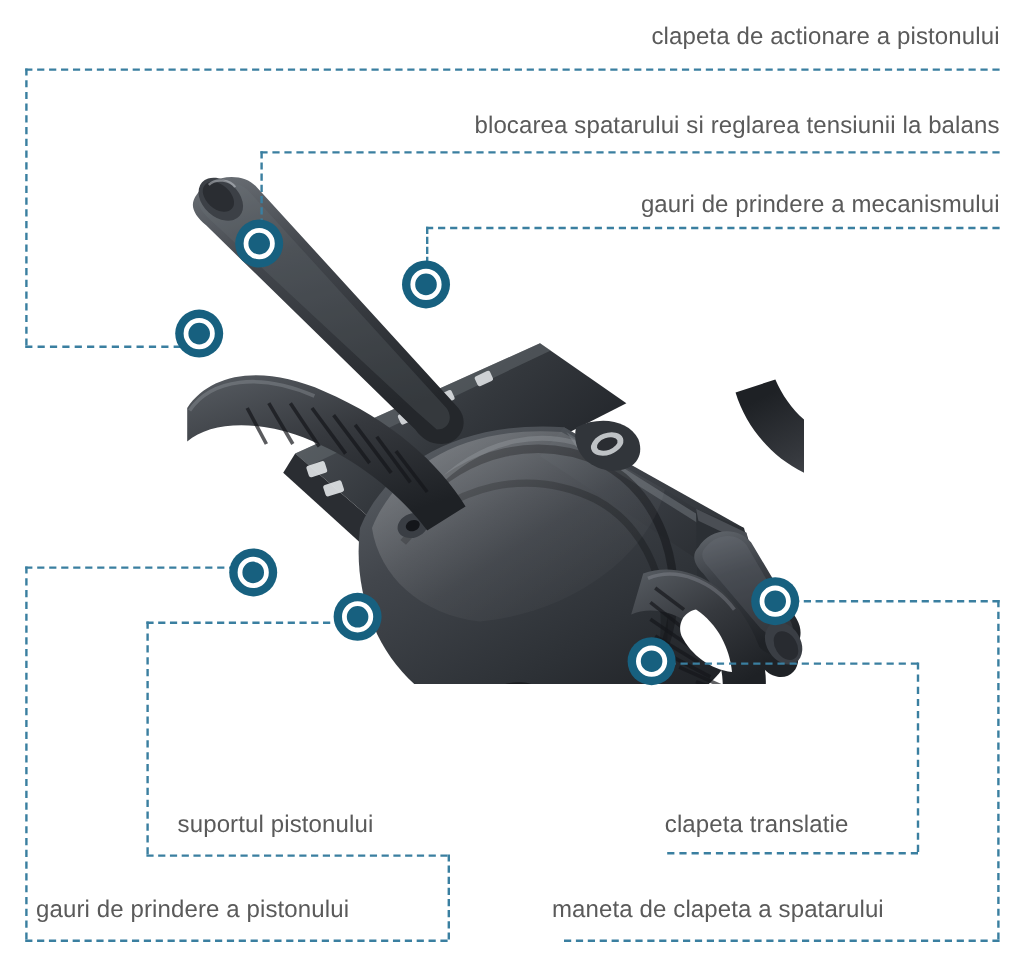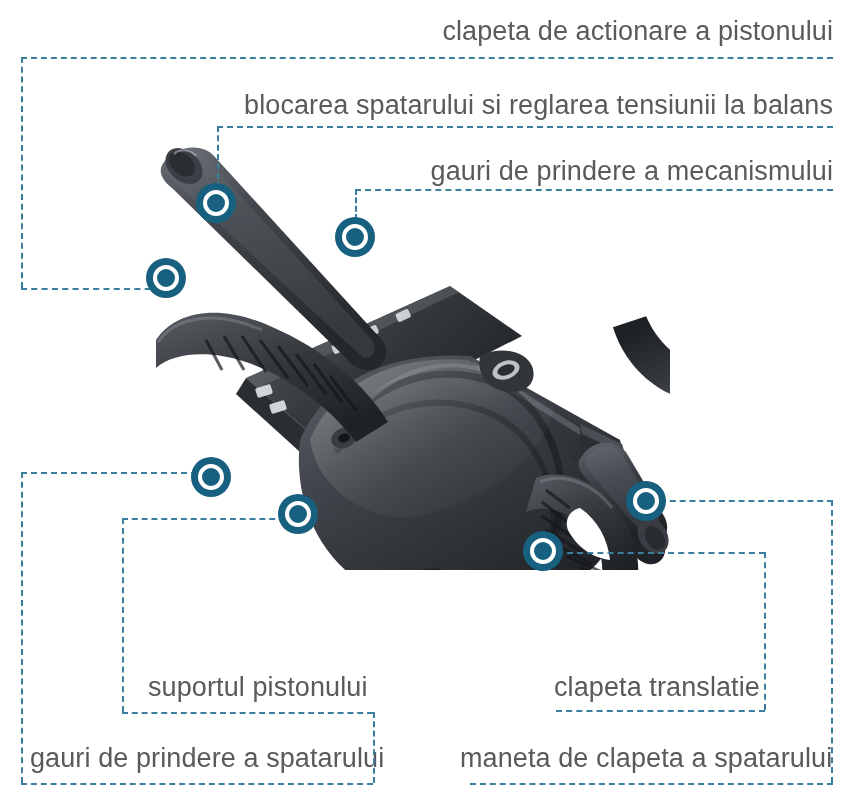--- a/index.html
+++ b/index.html
@@ -13,21 +13,21 @@
     height: 810px;
     background: #ffffff;
     overflow: hidden;
     font-family: "Liberation Sans", sans-serif;
   }
 
   
   .label {
     position: absolute;
     color: #5a5a5a;
-    font-size: 27px;
+    font-size: 20px;
     line-height: 26px;
     white-space: nowrap;
     letter-spacing: 0.1px;
   }
   .label.right   { text-align: right; }
   .label.left    { text-align: left; }
 
   
   .dash {
     position: absolute;
@@ -236,21 +236,21 @@
   <div class="label right" style="left:420px; top:18px; width:413px;">clapeta de actionare a pistonului</div>
 
   <div class="label right" style="left:420px; top:158px; width:413px;">gauri de prindere a mecanismului</div>
 
   <div class="label right" style="left:240px; top:92px; width:593px;">blocarea spatarului si reglarea tensiunii la balans</div>
 
   <div class="label left" style="left:148px; top:674px; width:230px;">suportul pistonului</div>
 
   <div class="label left" style="left:554px; top:674px; width:220px;">clapeta translatie</div>
 
-  <div class="label left" style="left:30px; top:745px; width:350px;">gauri de prindere a spatarului</div>
+  <div class="label left" style="left:30px; top:745px; width:350px;">gauri de prindere a pistonului</div>
 
   <div class="label left" style="left:460px; top:745px; width:370px;">maneta de clapeta a spatarului</div>
 
   <div class="dash dash-h" style="left:21px; top:57px; width:812px;"></div>
   <div class="dash dash-v" style="left:21px; top:57px; height:231px;"></div>
   <div class="dash dash-h" style="left:21px; top:288px; width:140px;"></div>
 
   <div class="dash dash-h" style="left:217px; top:126px; width:616px;"></div>
   <div class="dash dash-v" style="left:217px; top:126px; height:62px;"></div>
 

